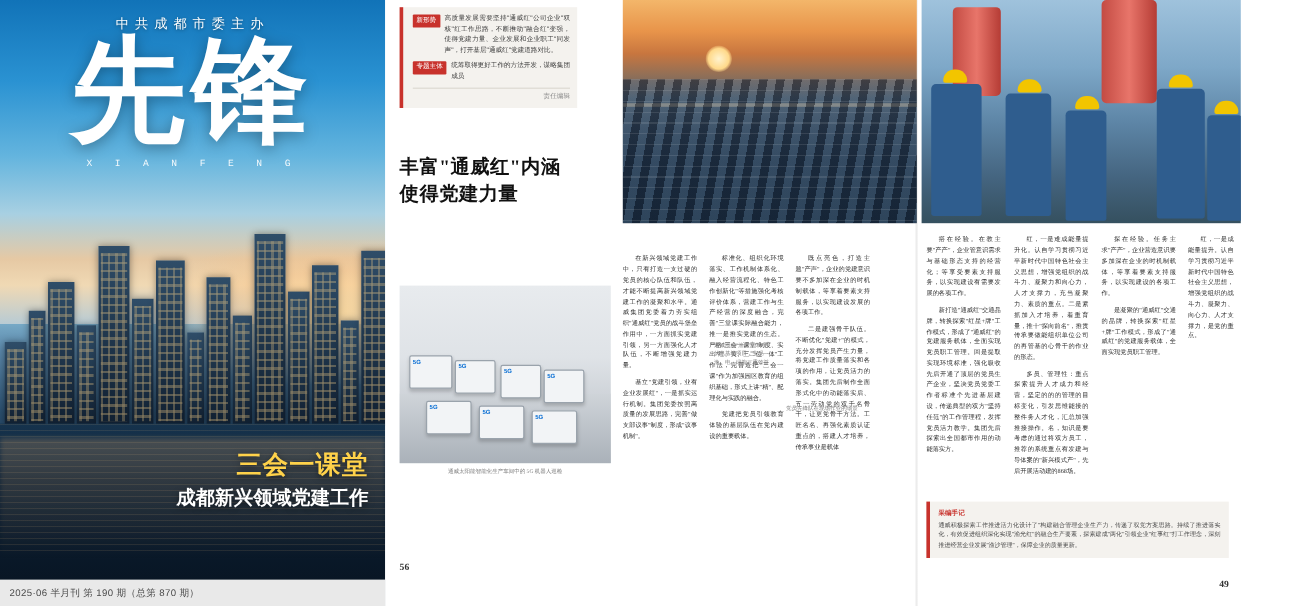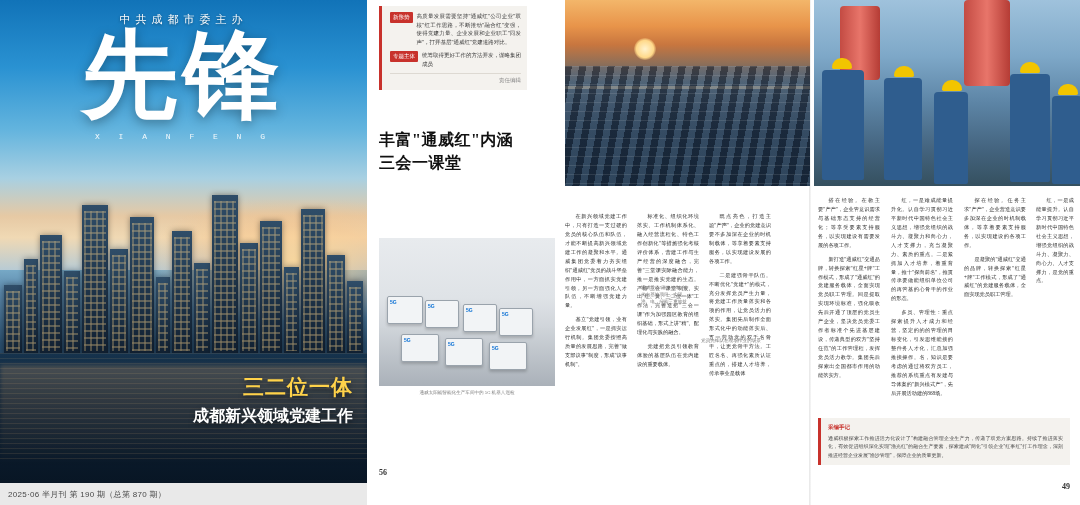--- a/index.html
+++ b/index.html
@@ -16,21 +16,21 @@
   .page {
     position: relative;
     width: 1080px;
     height: 505px;
     display: flex;
   }
 
   
   .cover {
     position: relative;
-    width: 367px;
+    width: 321px;
     height: 505px;
     overflow: hidden;
     background: linear-gradient(to bottom, #1b7fc4 0%, #2b95d6 18%, #4aa9df 32%, #6fb9e0 42%, #8cc3dd 50%, #5a86a8 58%, #2b4f6e 68%, #132c45 80%, #0a1828 100%);
   }
   
   .cover .sky {
     position: absolute;
     left: 0; top: 0; width: 100%; height: 270px;
     background: linear-gradient(to bottom, #1173b8 0%, #2a92d2 25%, #63b4de 48%, #a8d0e2 66%, #e6c9a4 80%, #f0d9b4 88%, #b8cbd4 100%);
   }
@@ -398,21 +398,21 @@
 
     <div class="water">
       <div class="refl"></div>
     </div>
 
     <div class="cover-top-text">中共成都市委主办</div>
     <div class="cover-masthead">先锋</div>
     <div class="cover-pinyin">X I A N F E N G</div>
 
     <div class="cover-headline">
-      <div class="h1">三二位一体</div>
+      <div class="h1">三会一课堂</div>
       <div class="h2">成都新兴领域党建工作</div>
     </div>
 
     <div class="cover-footer">2025·06 半月刊 第 190 期（总第 870 期）</div>
   </div>
 
   <div class="spread">
     <div class="gutter"></div>
 
     <div class="pg pg-left"></div>
@@ -425,21 +425,21 @@
       </div>
       <div class="tagrow">
         <span class="tag">专题主体</span>
         <span class="tagbody">统筹取得更好工作的方法开发，谋略集团成员</span>
       </div>
       <div class="byline">责任编辑</div>
     </div>
 
     <div class="main-title">
       <div>丰富"通威红"内涵</div>
-      <div>三会一课堂</div>
+      <div>使得党建力量</div>
     </div>
 
     <div class="photo photo-solar">
       <div class="sunp"></div>
       <div class="horizon"></div>
       <div class="panels"></div>
     </div>
 
     <div class="photo photo-workers">
       <div class="pipe" style="left:26px; top:6px; width:40px; height:74px;"></div>

